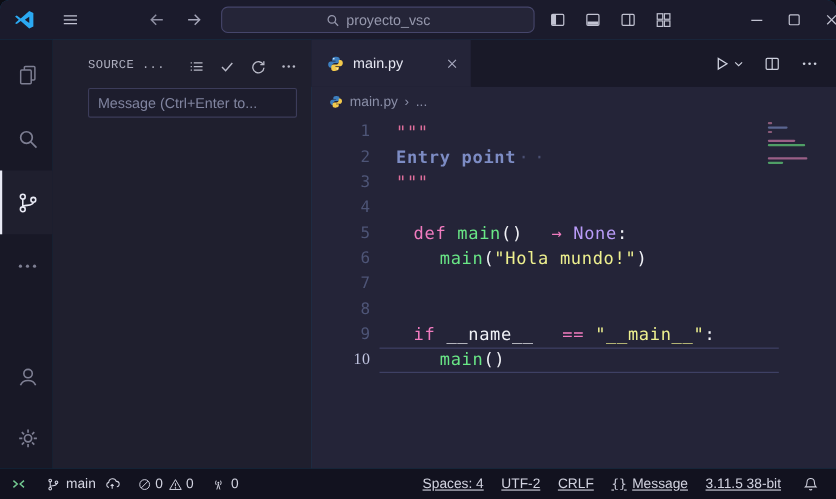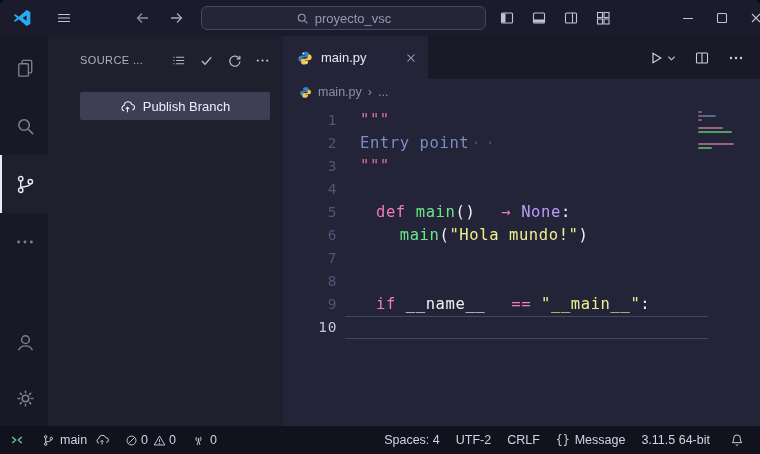--- a/index.html
+++ b/index.html
@@ -20,21 +20,21 @@
   }
   
   .main { position:absolute; top:36px; bottom:28px; left:0; right:0; display:flex; }
   .activitybar { width:48px; background:#181826; display:flex; flex-direction:column; align-items:center; }
   .ab-item { width:48px; height:58px; display:flex; align-items:center; justify-content:center; color:#7e7f93; border-left:2px solid transparent; }
   .ab-item:first-child { margin-top:3px; }
   .ab-item.active { color:#e9eaf5; border-left:2px solid #e9eaf5; background:#1f1f2e; }
   .ab-bottom { margin-top:auto; display:flex; flex-direction:column; align-items:center; }
   .ab-bottom .ab-item { height:56px; }
   .sidebar { width:235px; background:#1f1f2e; display:flex; flex-direction:column; }
-  .sb-header { margin-top:6px; height:36px; display:flex; align-items:center; padding:0 13px 0 32px; }
+  .sb-header { margin-top:6px; height:36px; display:flex; align-items:center; padding:0 13px 0 32px;font-family:Liberation Mono, monospace; }
   .sb-title { flex:1; font-size:11px; letter-spacing:.4px; color:#afb0c0; white-space:nowrap; overflow:hidden; }
   .sb-header-icons { display:flex; gap:13px; color:#b9bac8; align-items:center; }
   .msg-input {
     margin:2px 13px 0 32px; height:27px; background:#1d1d2d;
     border:1px solid #3c3c5a; border-radius:2px; color:#8185a0;
     font-size:13px; font-family:"Liberation Sans",sans-serif; padding:0 8px; width:190px; outline:none;
   }
   .msg-input::placeholder { color:#8185a0; }
   .publish-btn {
     margin:14px 13px 0 32px; height:28px; width:190px; background:#3e3f55; border:none;
@@ -46,40 +46,40 @@
   .tabbar { height:43px; background:#191928; display:flex; align-items:stretch; }
   .tab { width:145px; background:#242438; display:flex; align-items:center; gap:8px; padding:0 10px 0 14px; color:#e6e7f2; font-size:13px; }
   .tab-close { margin-left:auto; color:#a9abc0; display:flex; }
   .tab-actions { margin-left:auto; display:flex; align-items:center; gap:18px; padding-right:16px; color:#cdd0dd; }
   .run-group { display:flex; align-items:center; gap:3px; }
   .breadcrumb { height:26px; display:flex; align-items:center; gap:6px; padding-left:16px; color:#8b8fa8; font-size:12.5px; }
   .code-area { position:relative; padding-top:4px; font-family:"DejaVu Sans Mono", monospace; font-size:15.5px; letter-spacing:.6px; }
   .code-line { display:flex; height:23px; line-height:23px; position:relative; }
   .ln { width:54px; flex:none; text-align:right; color:#4e5577; font-size:14.5px; }
   .lc { padding-left:23px; white-space:pre; color:#f0f1f6; }
-  .code-line.current .ln { color:#c2c6e2; }
+  .code-line.current .ln { color:#c2c6e2;font-family:Liberation Serif, serif; }
   .code-line.current::after { content:""; position:absolute; left:62px; right:52px; top:0; bottom:0;
     border-top:1px solid #42446a; border-bottom:1px solid #42446a; pointer-events:none; }
   .tk-d  { color:#df6f9c; }
-  .tk-ds { color:#7d8cc4; }
+  .tk-ds { color:#7d8cc4;font-weight:bold; }
   .tk-ws { color:#4a4f72; letter-spacing:5px; margin-left:2px; }
   .tk-k  { color:#f07bbf;margin-left:16px; }
   .tk-f  { color:#69e686; }
   .tk-s  { color:#eef08f; }
   .tk-c  { color:#b99bf8;margin-top:19px; }
   .tk-p  { color:#f0f1f6; }
   .minimap { position:absolute; top:6px; right:18px; width:44px; }
   .mm-bar { height:2px; margin-bottom:2px; border-radius:1px; }
   
   .statusbar { position:absolute; bottom:0; left:0; right:0; height:28px; background:#12121f;
     display:flex; align-items:center; font-size:12.5px; color:#d2d3e0; }
   .st-item { display:flex; align-items:center; gap:5px; padding:0 8px; height:100%; white-space:nowrap; }
   .st-item .pair { display:flex; align-items:center; gap:3px; }
   .st-remote { padding:0 10px; color:#73c991; }
-  .st-right { margin-left:auto; display:flex; align-items:center; height:100%; padding-right:4px; }
+  .st-right { margin-left:auto; display:flex; align-items:center; height:100%; padding-right:4px;text-decoration:underline; }
   .lang-braces { font-family:"DejaVu Sans Mono",monospace; font-size:11.5px; color:#c9cad8; }
   .icn { display:inline-flex; align-items:center; justify-content:center; }
 </style>
 </head>
 <body>
 
 <div class="window">
 
   <div class="titlebar">
     <span class="tb-abs" style="left:12px; top:8px;">
@@ -238,29 +238,21 @@
           </span>
           <span class="icn">
             <svg viewBox="0 0 16 16" width="15" height="15" fill="currentColor">
                 <circle cx="3" cy="8" r="1.2"></circle>
                 <circle cx="8" cy="8" r="1.2"></circle>
                 <circle cx="13" cy="8" r="1.2"></circle>
               </svg>
           </span>
         </span>
       </div>
-      <button class="publish-btn">
-        <span class="icn">
-          <svg viewBox="0 0 16 16" width="15" height="15" fill="none" stroke="currentColor" stroke-width="1.2">
-              <path d="M4.6 12.6a2.9 2.9 0 0 1-.2-5.7 4.2 4.2 0 0 1 8.2-1 3 3 0 0 1 .6 5.9"></path>
-              <path d="M8 14V9M6.2 10.6 8 8.8l1.8 1.8"></path>
-            </svg>
-        </span>
-        <span>Publish Branch</span>
-      </button>
+      <input class="msg-input" placeholder="Message (Ctrl+Enter to..." style="">
     </div>
 
     <div class="editor">
       <div class="tabbar">
         <div class="tab">
           <span class="icn">
             <svg viewBox="0 0 24 24" width="16" height="16">
               <path fill="#3d7fbf" d="M12 2.5c-3 0-4.6 1.2-4.6 3.3v2h4.7v.9H5.6c-2.1 0-3.6 1.7-3.6 4.3 0 2.6 1.5 4.3 3.6 4.3h1.9v-2.8c0-2 1.7-3.6 3.7-3.6h3.6c1.7 0 3-1.4 3-3.1V5.8c0-2.1-1.6-3.3-4.6-3.3h-1.2z"></path>
               <circle fill="#fff" cx="9.7" cy="5.1" r="1"></circle>
               <path fill="#f2c94c" d="M12 21.5c3 0 4.6-1.2 4.6-3.3v-2h-4.7v-.9h6.5c2.1 0 3.6-1.7 3.6-4.3 0-2.6-1.5-4.3-3.6-4.3h-1.9v2.8c0 2-1.7 3.6-3.7 3.6h-3.6c-1.7 0-3 1.4-3 3.1v2.4c0 2.1 1.6 3.3 4.6 3.3h1.2z"></path>
@@ -348,20 +340,21 @@
             <div class="code-line">
               <span class="ln">8</span>
               <span class="lc"></span>
             </div>
             <div class="code-line">
               <span class="ln">9</span>
               <span class="lc"><span class="tk-k">if</span><span class="tk-p"> </span><span class="tk-p">__name__</span><span class="tk-p"> </span><span class="tk-k">==</span><span class="tk-p"> </span><span class="tk-s">"__main__"</span><span class="tk-p">:</span></span>
             </div>
             <div class="code-line current">
               <span class="ln">10</span>
+              <span class="lc"><span class="tk-p">    </span><span class="tk-f">main</span><span class="tk-p">()</span></span>
             </div>
           </div>
         <div class="minimap">
             <div class="mm-bar" style="width: 4px; background: rgb(138, 90, 120);"></div>
             <div class="mm-bar" style="width: 18px; background: rgb(90, 101, 144);"></div>
             <div class="mm-bar" style="width: 4px; background: rgb(138, 90, 120);"></div>
             <div class="mm-bar" style="width: 0px; background: transparent;"></div>
             <div class="mm-bar" style="width: 25px; background: rgb(154, 95, 134);"></div>
             <div class="mm-bar" style="width: 34px; background: rgb(79, 158, 102);"></div>
             <div class="mm-bar" style="width: 0px; background: transparent;"></div>
@@ -437,21 +430,21 @@
         <span>UTF-2</span>
       </div>
       <div class="st-item">
         <span>CRLF</span>
       </div>
       <div class="st-item">
         <span class="lang-braces">{}</span>
         <span>Message</span>
       </div>
       <div class="st-item">
-        <span>3.11.5 64-bit</span>
+        <span>3.11.5 38-bit</span>
       </div>
       <div class="st-item" style="padding:0 12px;">
         <span class="icn">
           <svg viewBox="0 0 16 16" width="14" height="14" fill="none" stroke="currentColor" stroke-width="1.1">
               <path d="M8 2.2a3.8 3.8 0 0 1 3.8 3.8c0 3 .8 4.2 1.7 5H2.5c.9-.8 1.7-2 1.7-5A3.8 3.8 0 0 1 8 2.2z"></path>
               <path d="M6.7 13.2a1.4 1.4 0 0 0 2.6 0"></path>
             </svg>
         </span>
       </div>
     </div>

